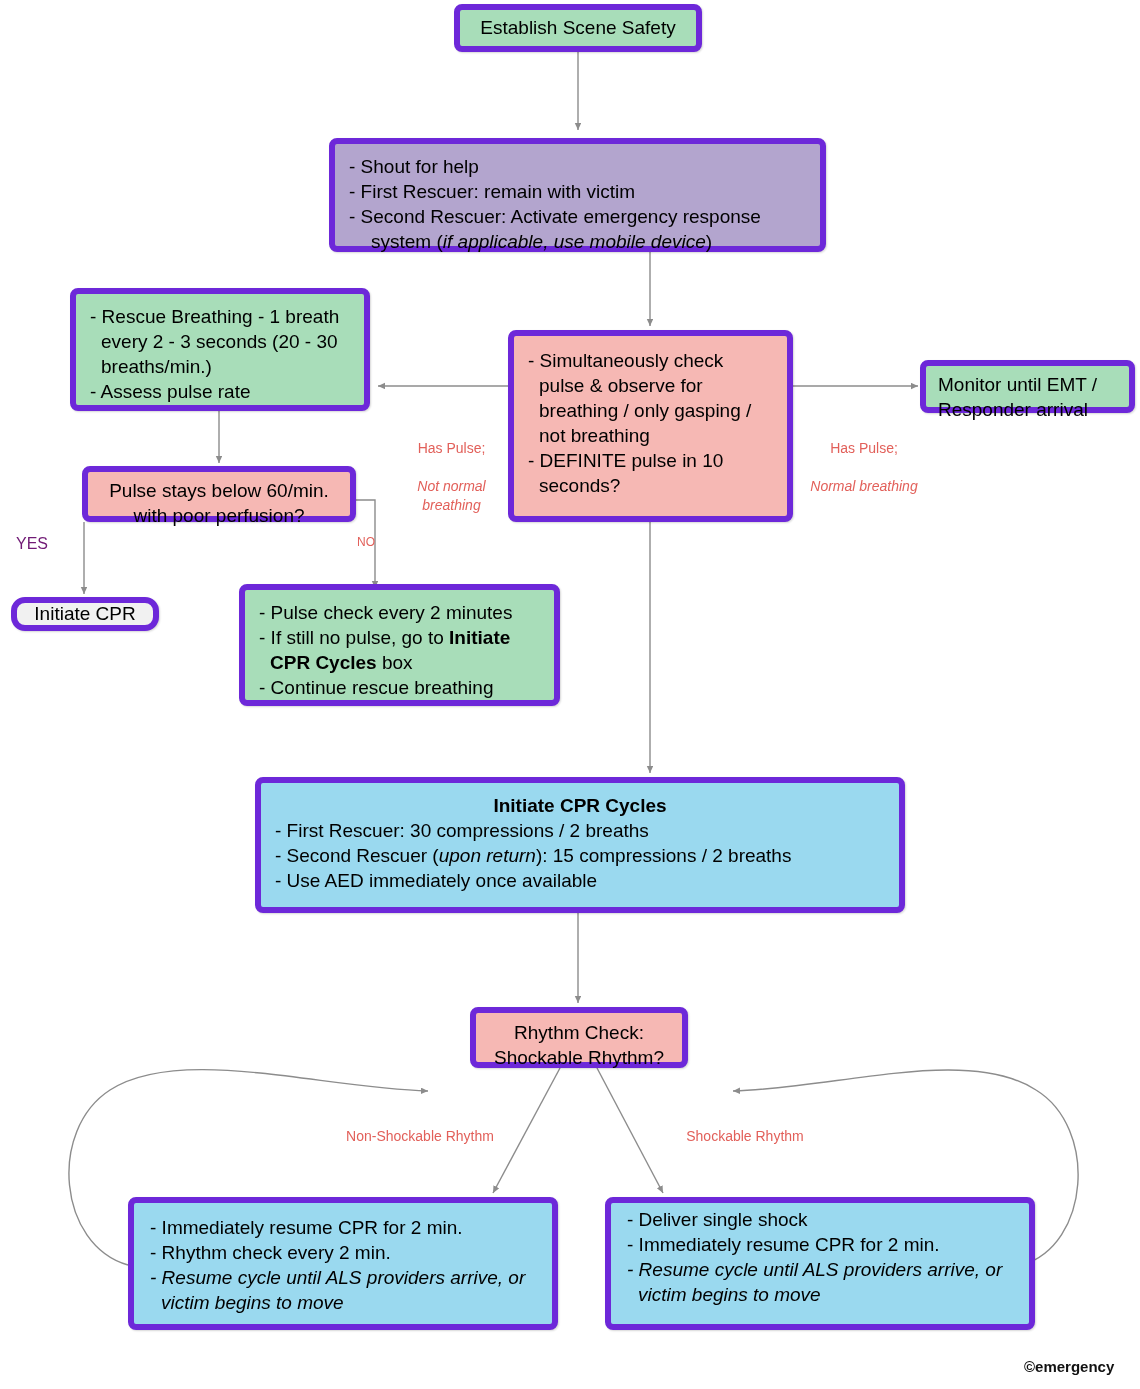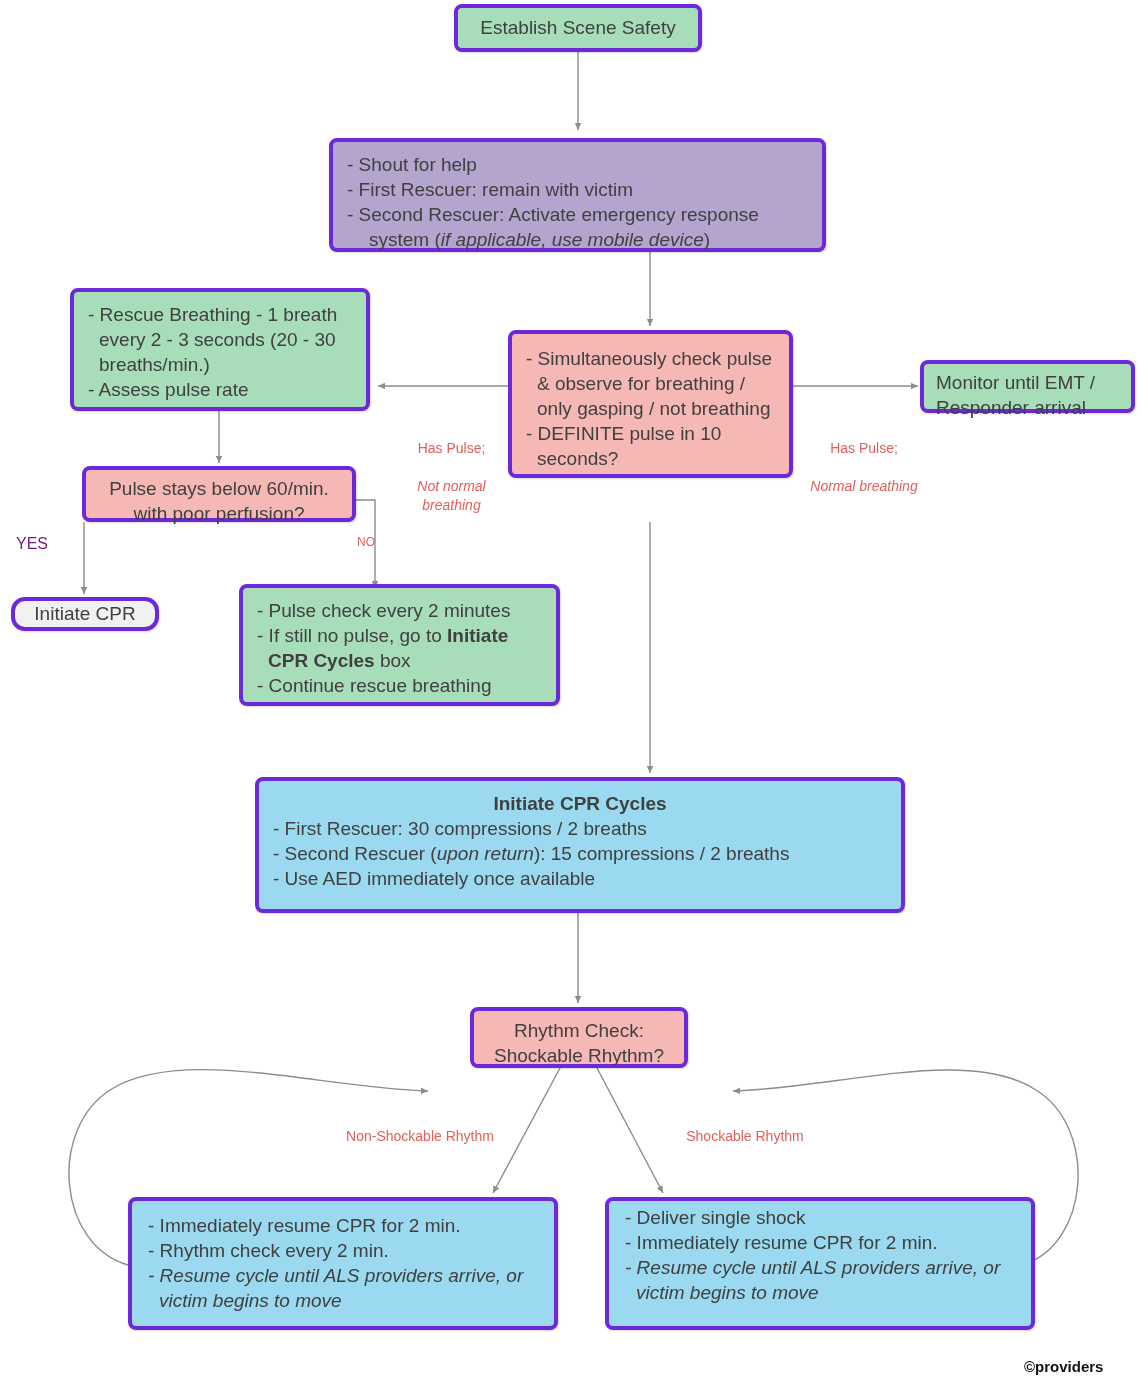--- a/index.html
+++ b/index.html
@@ -25,26 +25,26 @@
     position: absolute;
     left: 0; top: 0;
     width: 1140px;
     height: 1389px;
     pointer-events: none;
   }
   .node {
     position: absolute;
     box-sizing: border-box;
     border-radius: 8px;
-    border: 4px solid #6d28d9;
+    border: 6px solid #6d28d9;
     box-shadow: 1px 1px 2px rgba(0,0,0,0.16);
     padding: 8px 12px;
     font-size: 19px;
     line-height: 1.32;
-    color: #404040;
+    color: #000000;
   }
   .green { background: #a8ddb9; }
   .purple { background: #b3a5ce; }
   .pink { background: #f6b8b4; }
   .blue { background: #9ad9ef; }
   .grey { background: #f1f1f1; }
 
   .center { text-align: center; }
   .bold { font-weight: bold; }
   .ital { font-style: italic; }
@@ -135,21 +135,21 @@
     <ul>
       <li>- Shout for help</li>
       <li>- First Rescuer: remain with victim</li>
       <li>
         <span>- Second Rescuer: Activate emergency response</span><br>
         <span style="margin-left:11px;">system (</span><span class="ital">if applicable, use mobile device</span><span>)</span>
       </li>
     </ul>
   </div>
 
-  <div class="node pink" style="left:508px; top:330px; width:285px; height:148px; padding:12px 14px;">
+  <div class="node pink" style="left:508px; top:330px; width:285px; height:192px; padding:12px 14px;">
     <ul>
       <li>- Simultaneously check pulse &amp; observe for breathing / only gasping / not breathing</li>
       <li>- DEFINITE pulse in 10 seconds?</li>
     </ul>
   </div>
 
   <div class="node green" style="left:70px; top:288px; width:300px; height:123px; padding:10px 14px;">
     <ul>
       <li>- Rescue Breathing - 1 breath every 2 - 3 seconds (20 - 30 breaths/min.)</li>
       <li>- Assess pulse rate</li>
@@ -217,15 +217,15 @@
 
 
   <div class="yes-label" style="left:16px; top:535px;">YES</div>
 
   <div class="no-label" style="left:357px; top:535px;">NO</div>
 
   <div class="edge-label" style="left:330px; top:1127px; width:180px;">Non-Shockable Rhythm</div>
 
   <div class="edge-label" style="left:675px; top:1127px; width:140px;">Shockable Rhythm</div>
 
-  <div class="credit" style="left:1024px; top:1358px;">©providers</div>
+  <div class="credit" style="left:1024px; top:1358px;">©emergency</div>
 
 </div>
 
 </body></html>

